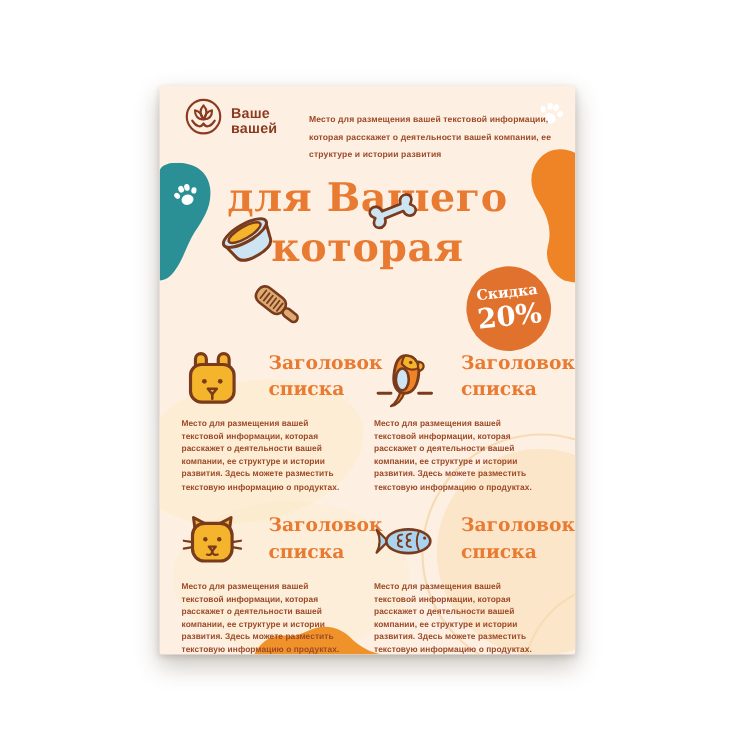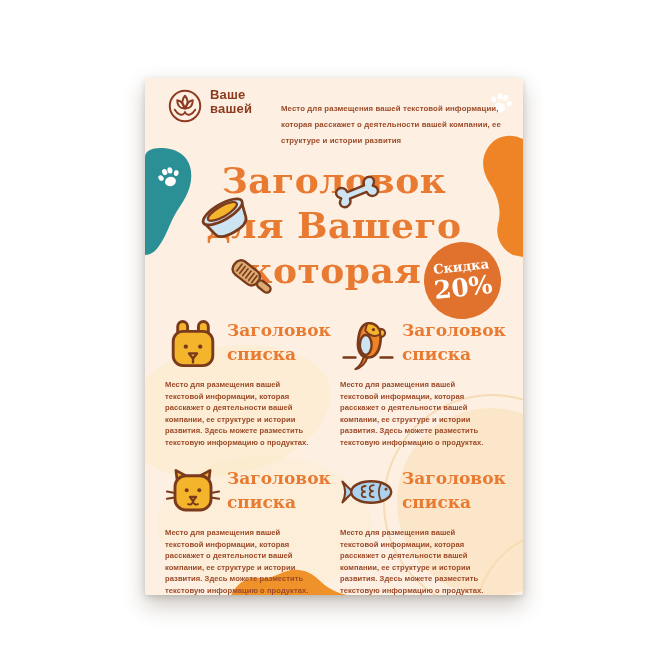--- a/index.html
+++ b/index.html
@@ -29,21 +29,21 @@
           border-radius:50%;opacity:.7;}
   
   .blob{position:absolute;}
   .blob-teal{left:0;top:70px;width:48px;height:112px;}
   .blob-orange{right:0;top:55px;width:50px;height:124px;}
   .wave-bottom{left:86px;bottom:0;width:116px;height:26px;}
   .paw{position:absolute;width:26px;height:26px;}
   .paw-left{left:11px;top:86px;transform:rotate(-18deg);}
   .paw-right{right:9px;top:12px;transform:rotate(16deg);}
   
-  .logo-row{position:absolute;left:22px;top:10px;display:flex;align-items:flex-start;gap:7px;}
+  .logo-row{position:absolute;left:22px;top:10px;display:flex;align-items:flex-end;gap:7px;}
   .logo-emblem{width:36px;height:36px;}
   .logo-name{font-size:13px;font-weight:700;line-height:1.08;color:var(--brown,#8c3b20);letter-spacing:.2px;}
   .intro{
     position:absolute;left:136px;top:15px;width:240px;
     font-size:7.8px;font-weight:700;line-height:2.05;
     color:var(--text_brown,#9c4a28);letter-spacing:.1px;
   }
   
   .heading{
     position:absolute;left:0;right:0;top:80px;text-align:center;
@@ -66,21 +66,21 @@
   .deco-comb{left:80px;top:176px;width:52px;}
   
   .sections{
     position:absolute;left:20px;top:238px;width:340px;
     display:grid;grid-template-columns:165px 165px;column-gap:10px;row-gap:16px;
   }
   .sec-head{display:flex;align-items:flex-start;gap:6px;}
   .sec-icon{width:56px;flex:0 0 56px;display:flex;justify-content:center;}
   .sec-icon svg{display:block;}
   .sec-title{
-    margin:2px 0 0;width:112px;
+    margin:2px 17px 0;width:112px;
     font-family:"DejaVu Serif","Liberation Serif",serif;font-weight:700;
     font-size:17px;line-height:1.42;color:var(--heading_orange,#e87a31);
   }
   .sec-body{
     margin:7px 0 0;width:155px;
     font-size:7.6px;font-weight:700;line-height:1.52;
     color:var(--text_brown,#9c4a28);letter-spacing:.05px;
   }
   
   .f-yellow{fill:var(--icon_yellow,#f4b42c);}
@@ -151,21 +151,20 @@
       </svg>
       <div class="logo-name">
         <div>Ваше</div>
         <div>вашей</div>
       </div>
     </div>
 
     <p class="intro">Место для размещения вашей текстовой информации, которая расскажет о деятельности вашей компании, ее структуре и истории развития</p>
 
     <div class="heading">
-      <div>Заголовок</div>
       <div>для Вашего</div>
       <div>которая</div>
     </div>
 
     <svg class="deco deco-bone" viewBox="0 0 52 26">
       <path class="f-blue s-out" stroke-width="2.4" stroke-linejoin="round" d="M17,9.5 L35,9.5 C35,4.5 40,1.5 44,4 C46.5,5.5 47,9 44.5,11.5 L43,13 L44.5,14.5 C47,17 46.5,20.5 44,22 C40,24.5 35,21.5 35,16.5 L17,16.5 C17,21.5 12,24.5 8,22 C5.5,20.5 5,17 7.5,14.5 L9,13 L7.5,11.5 C5,9 5.5,5.5 8,4 C12,1.5 17,4.5 17,9.5 Z"></path>
     </svg>
 
     <svg class="deco deco-bowl" viewBox="0 0 52 42">
       <g transform="rotate(-14 26 21)">

